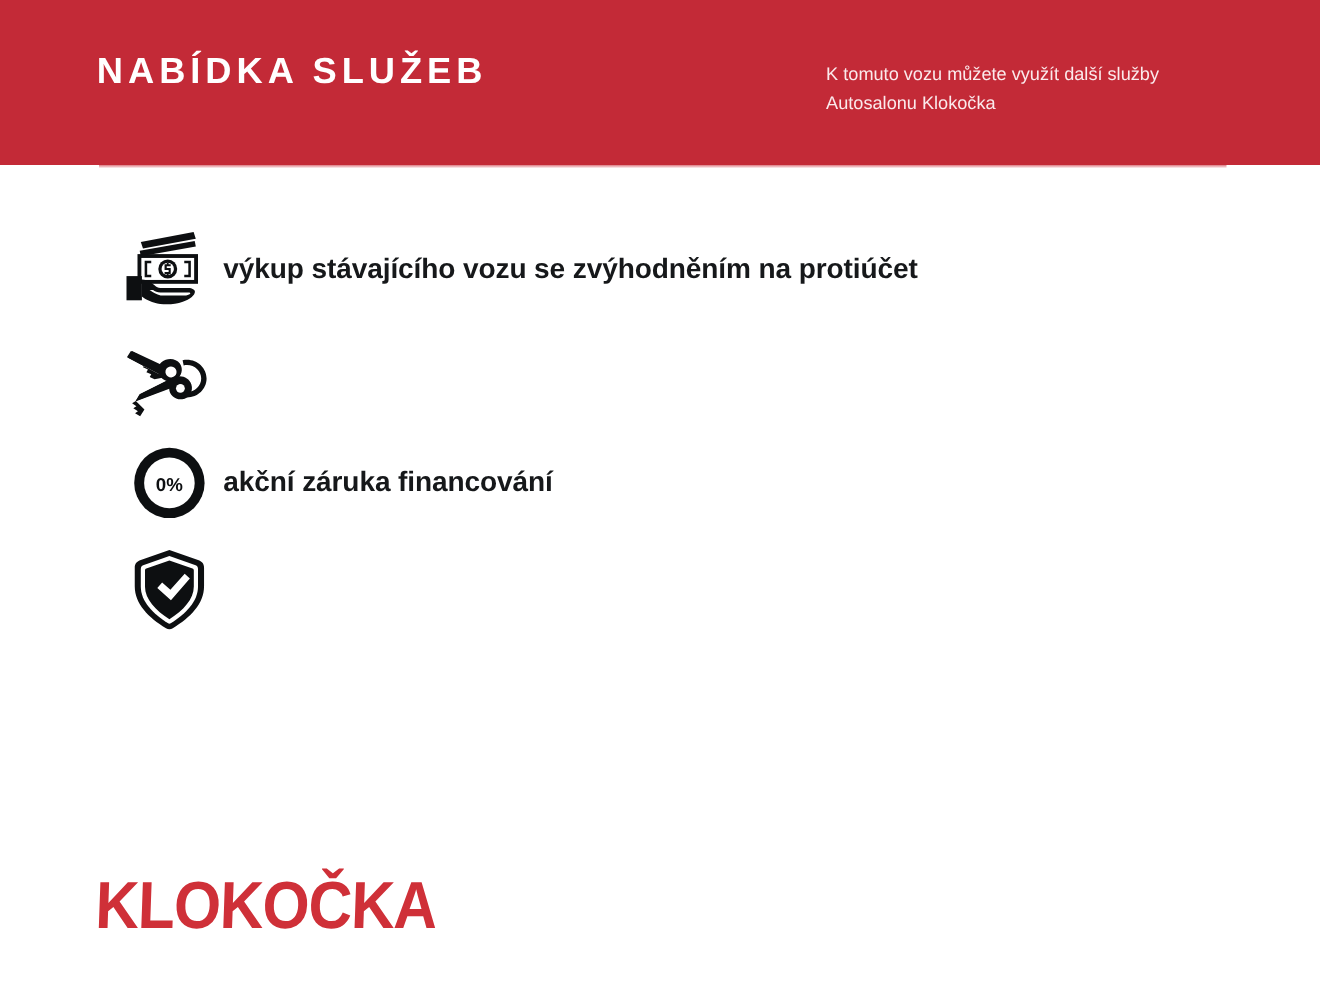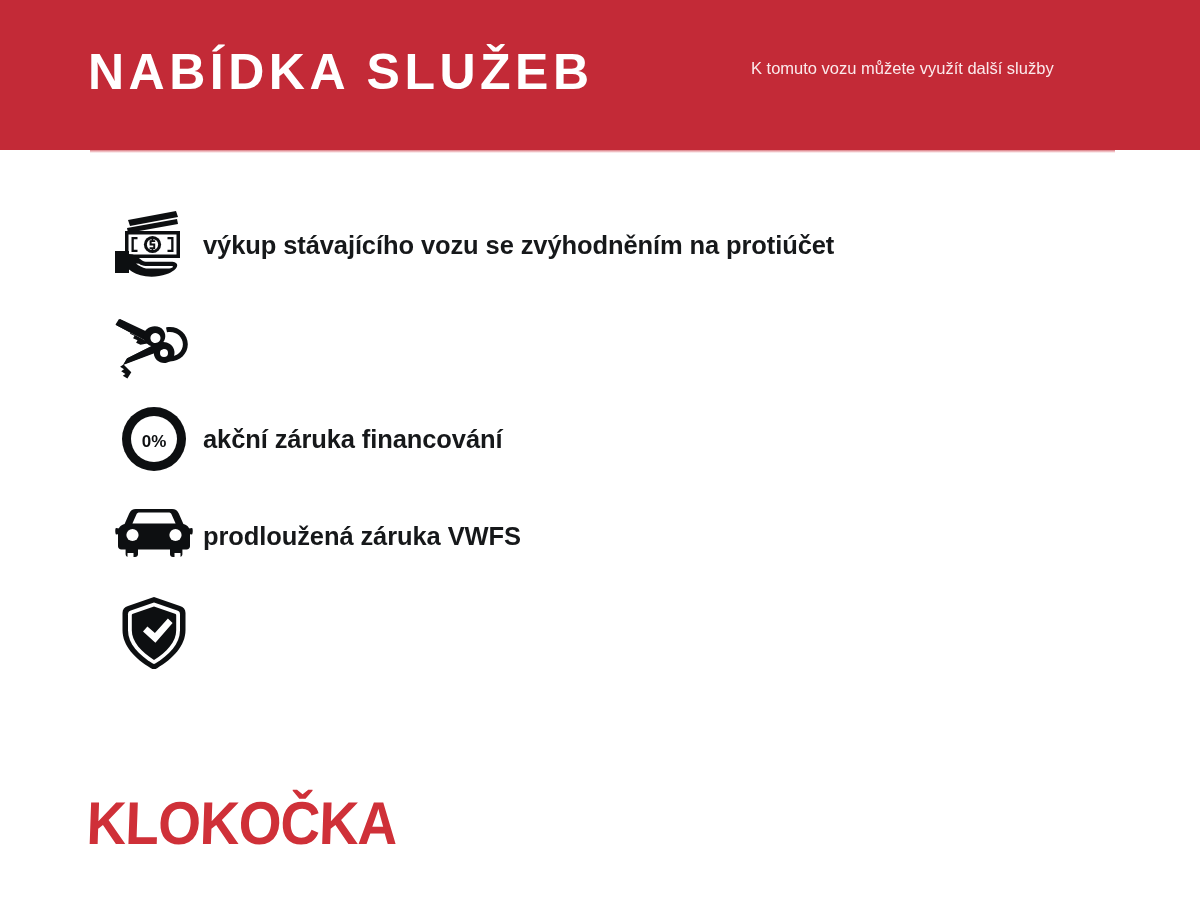--- a/index.html
+++ b/index.html
@@ -30,21 +30,21 @@
     top: 150px;
     width: 1025px;
     height: 3px;
     background: linear-gradient(to bottom, #d9737c 0%, #f2c6ca 60%, #ffffff 100%);
     opacity: .95;
   }
   .header-title {
     position: absolute;
     left: 88px;
     top: 47px;
-    font-size: 50px;
+    font-size: 33px;
     font-weight: 700;
     color: #ffffff;
     letter-spacing: 4.5px;
     line-height: 1;
     white-space: nowrap;
   }
   .header-sub {
     position: absolute;
     left: 723px;
     top: 56px;
@@ -113,20 +113,21 @@
 </head>
 <body>
 
 <div class="header-band"></div>
 <div class="header-underline"></div>
 
 <div class="header-title">NABÍDKA SLUŽEB</div>
 
 <div class="header-sub">
   <div>K tomuto vozu můžete využít další služby</div>
+  <div>Autosalonu Klokočka</div>
 </div>
 
 <div class="services">
 
   <div class="service-row">
     <span class="service-icon">
       <svg width="80" height="76" viewBox="0 0 80 76" aria-hidden="true">
         <g fill="#0d0f11">
 
           <path d="M14 13 L62 4 L64 10 L16 19 Z"></path>
@@ -209,43 +210,20 @@
     <span class="service-icon">
       <svg width="72" height="72" viewBox="0 0 72 72" aria-hidden="true">
         <circle cx="36" cy="36" r="32" fill="#0d0f11"></circle>
         <circle cx="36" cy="36" r="23" fill="#ffffff"></circle>
         <text x="36" y="43.5" text-anchor="middle" font-family="Liberation Sans, sans-serif" font-size="17" font-weight="700" fill="#0d0f11">0%</text>
       </svg>
     </span>
     <span class="service-label">akční záruka financování</span>
   </div>
 
-  <div class="service-row">
-    <span class="service-icon">
-      <svg width="78" height="60" viewBox="0 0 78 60" aria-hidden="true">
-        <g fill="#0d0f11">
-          <path d="M3 26.5 c0 -4.6 2.2 -7.3 6.6 -8.6 l4.6 -10.4 C15.6 4.4 17.8 3 20.9 3 h36.2 c3.1 0 5.3 1.4 6.7 4.5 l4.6 10.4 c4.4 1.3 6.6 4 6.6 8.6 v13.8 c0 1.9 -1.4 3.2 -3.4 3.2 h-4.2 v4.8 c0 1.6 -1.2 2.7 -2.9 2.7 h-6.6 c-1.7 0 -2.9 -1.1 -2.9 -2.7 v-4.8 H23 v4.8 c0 1.6 -1.2 2.7 -2.9 2.7 h-6.6 c-1.7 0 -2.9 -1.1 -2.9 -2.7 v-4.8 H6.4 c-2 0 -3.4 -1.3 -3.4 -3.2 Z"></path>
-
-          <path d="M1 22 c-1 0 -1 5.5 0 6.5 l3.5 -0.5 v-5.5 Z"></path>
-          <path d="M77 22 c1 0 1 5.5 0 6.5 l-3.5 -0.5 v-5.5 Z"></path>
-        </g>
-        <g fill="#ffffff">
-
-          <path d="M17.4 17.4 l4 -8.8 c0.6 -1.4 1.6 -2 3.3 -2 h28.6 c1.7 0 2.7 0.6 3.3 2 l4 8.8 Z"></path>
-
-          <circle cx="17.5" cy="29" r="6.1"></circle>
-          <circle cx="60.5" cy="29" r="6.1"></circle>
-
-          <rect x="12.5" y="47" width="6" height="4"></rect>
-          <rect x="59.5" y="47" width="6" height="4"></rect>
-        </g>
-      </svg>
-    </span>
-    <span class="service-label">prodloužená záruka VWFS</span>
-  </div>
 
   <div class="service-row">
     <span class="service-icon">
       <svg width="68" height="74" viewBox="0 0 68 74" aria-hidden="true">
         <path fill="#0d0f11" d="M34 1 L60 10 c3.5 1.2 5.5 3.2 5.5 7 v17 c0 16 -12.5 28.5 -28.4 38.2 c-2 1.2 -4.2 1.2 -6.2 0 C15 62.5 2.5 50 2.5 34 V17 c0 -3.8 2 -5.8 5.5 -7 Z"></path>
         <path fill="#ffffff" d="M34 6.5 L57.2 14.6 c1.7 0.6 2.8 1.5 2.8 3.6 v16 c0 13.5 -10.8 24.6 -24.8 33.4 c-0.8 0.5 -1.6 0.5 -2.4 0 C18.8 58.8 8 47.7 8 34.2 v-16 c0 -2.1 1.1 -3 2.8 -3.6 Z"></path>
         <path fill="#0d0f11" d="M34 10.5 L55 17.8 c0.8 0.3 1.2 0.7 1.2 1.8 v14.6 c0 11.6 -9.6 21.8 -22.2 29.8 L34 64 l0 -0.1 C21.4 55.9 11.8 45.7 11.8 34.2 V19.6 c0 -1.1 0.4 -1.5 1.2 -1.8 Z"></path>
         <path fill="#ffffff" d="M23 35.5 l4.4 -5 l7.5 6.6 l13 -14.5 l4.7 4.3 l-17.2 19.8 Z"></path>
       </svg>
     </span>

